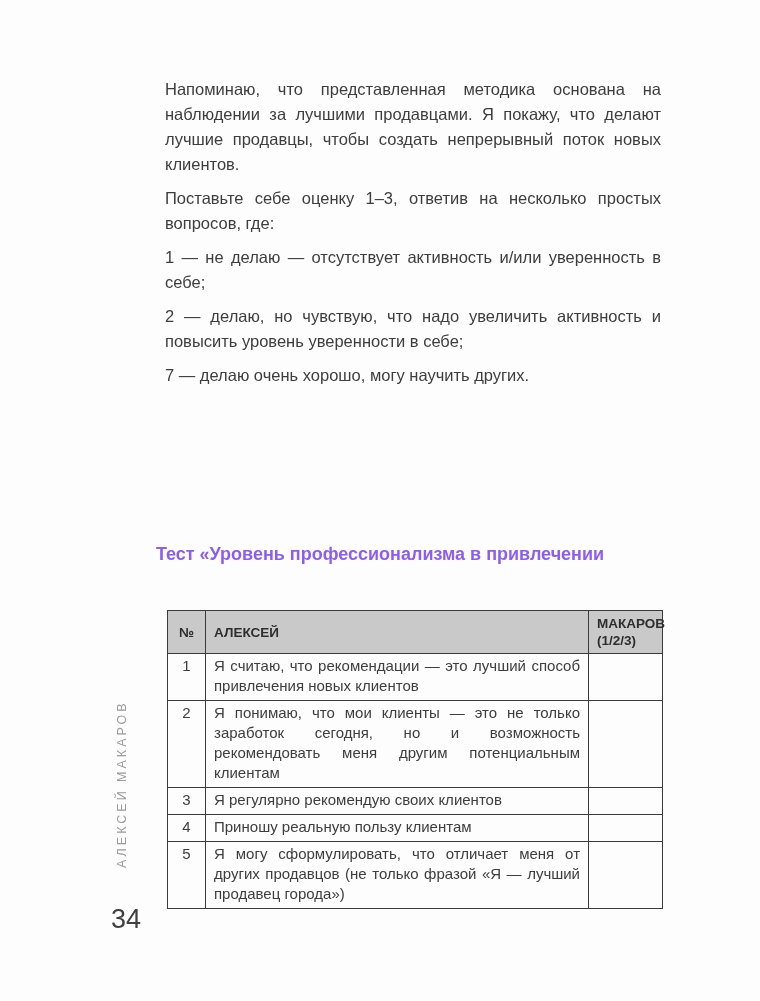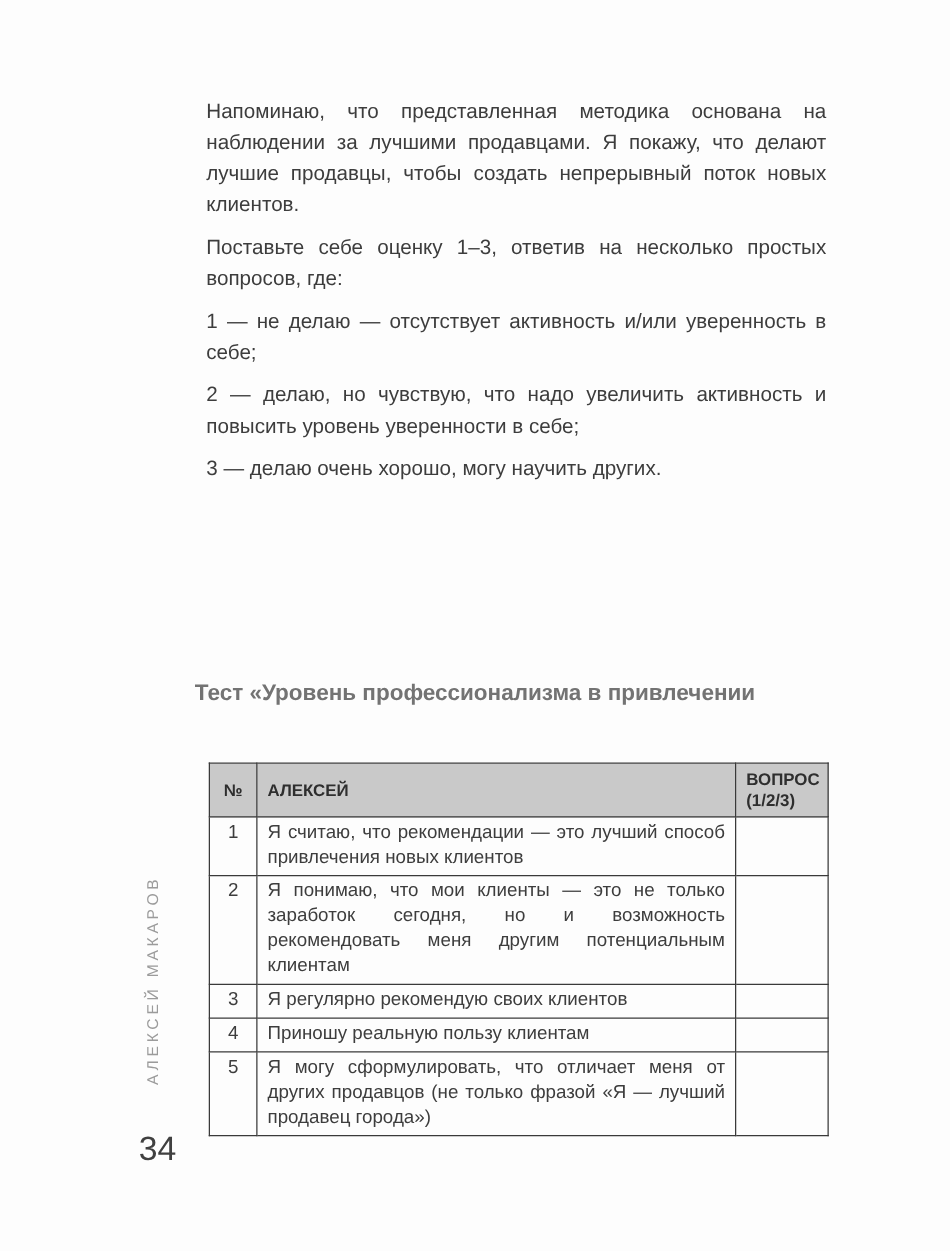--- a/index.html
+++ b/index.html
@@ -38,21 +38,21 @@
   .test-title {
     position: absolute;
     top: 541px;
     left: 0;
     width: 760px;
     margin: 0;
     text-align: center;
     font-size: 18px;
     line-height: 26px;
     font-weight: bold;
-    color: #737373;
+    color: #8b5cf6;
   }
   .test-title span { display: block; }
   
   .test-table {
     position: absolute;
     left: 167px;
     top: 610px;
     width: 495px;
     border-collapse: collapse;
     table-layout: fixed;
@@ -111,39 +111,39 @@
 </head>
 <body>
 
 <div class="page">
 
   <div class="content">
     <p>Напоминаю, что представленная методика основана на наблюдении за лучшими продавцами. Я покажу, что делают лучшие продавцы, чтобы создать непрерывный поток новых клиентов.</p>
     <p>Поставьте себе оценку 1–3, ответив на несколько простых вопросов, где:</p>
     <p>1 — не делаю — отсутствует активность и/или уверенность в себе;</p>
     <p>2 — делаю, но чувствую, что надо увеличить активность и повысить уровень уверенности в себе;</p>
-    <p>3 — делаю очень хорошо, могу научить других.</p>
+    <p>7 — делаю очень хорошо, могу научить других.</p>
   </div>
 
   <h2 class="test-title">
     <span>Тест «Уровень профессионализма в привлечении</span>
   </h2>
 
   <table class="test-table">
     <colgroup>
       <col style="width:38px">
       <col style="width:383px">
       <col style="width:74px">
     </colgroup>
     <thead>
       <tr>
         <th class="col-num">№</th>
         <th class="col-q">АЛЕКСЕЙ</th>
         <th class="col-score">
-          <span class="blk">ВОПРОС</span>
+          <span class="blk">МАКАРОВ</span>
           <span class="blk">(1/2/3)</span>
         </th>
       </tr>
     </thead>
     <tbody>
       <tr>
         <td class="col-num">1</td>
         <td class="col-q">Я считаю, что рекомендации — это лучший способ привлечения новых клиентов</td>
         <td class="col-score"></td>
       </tr>

